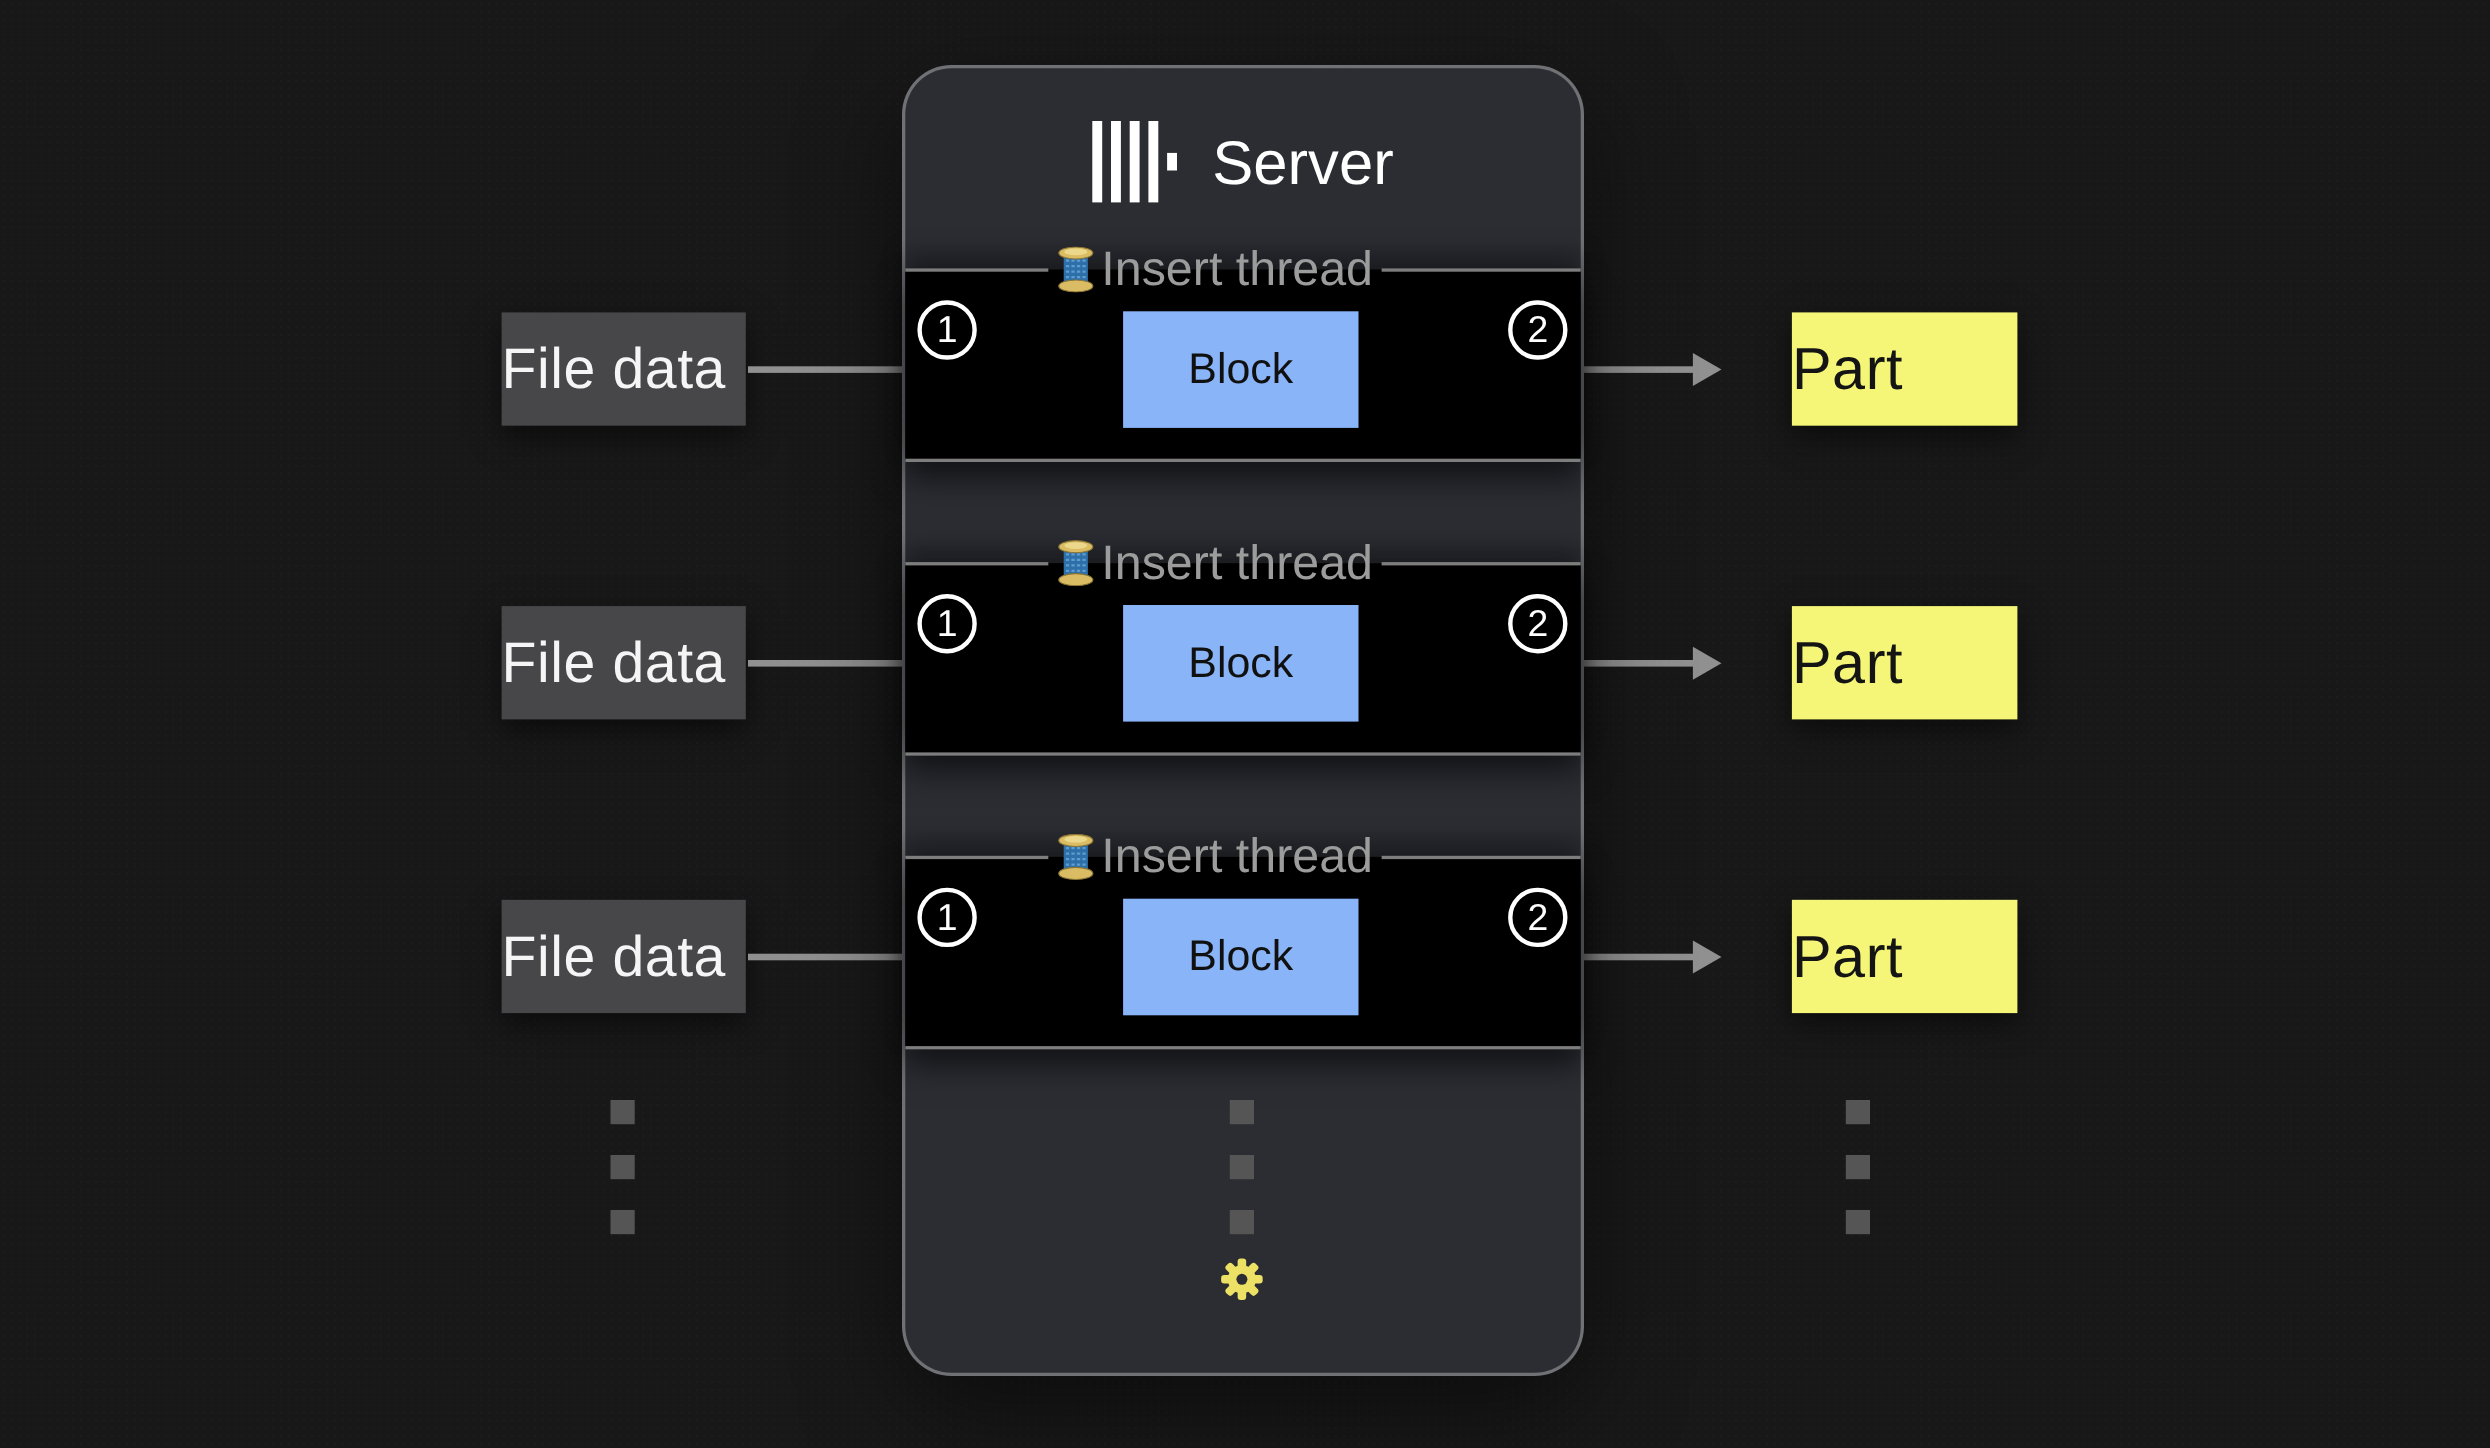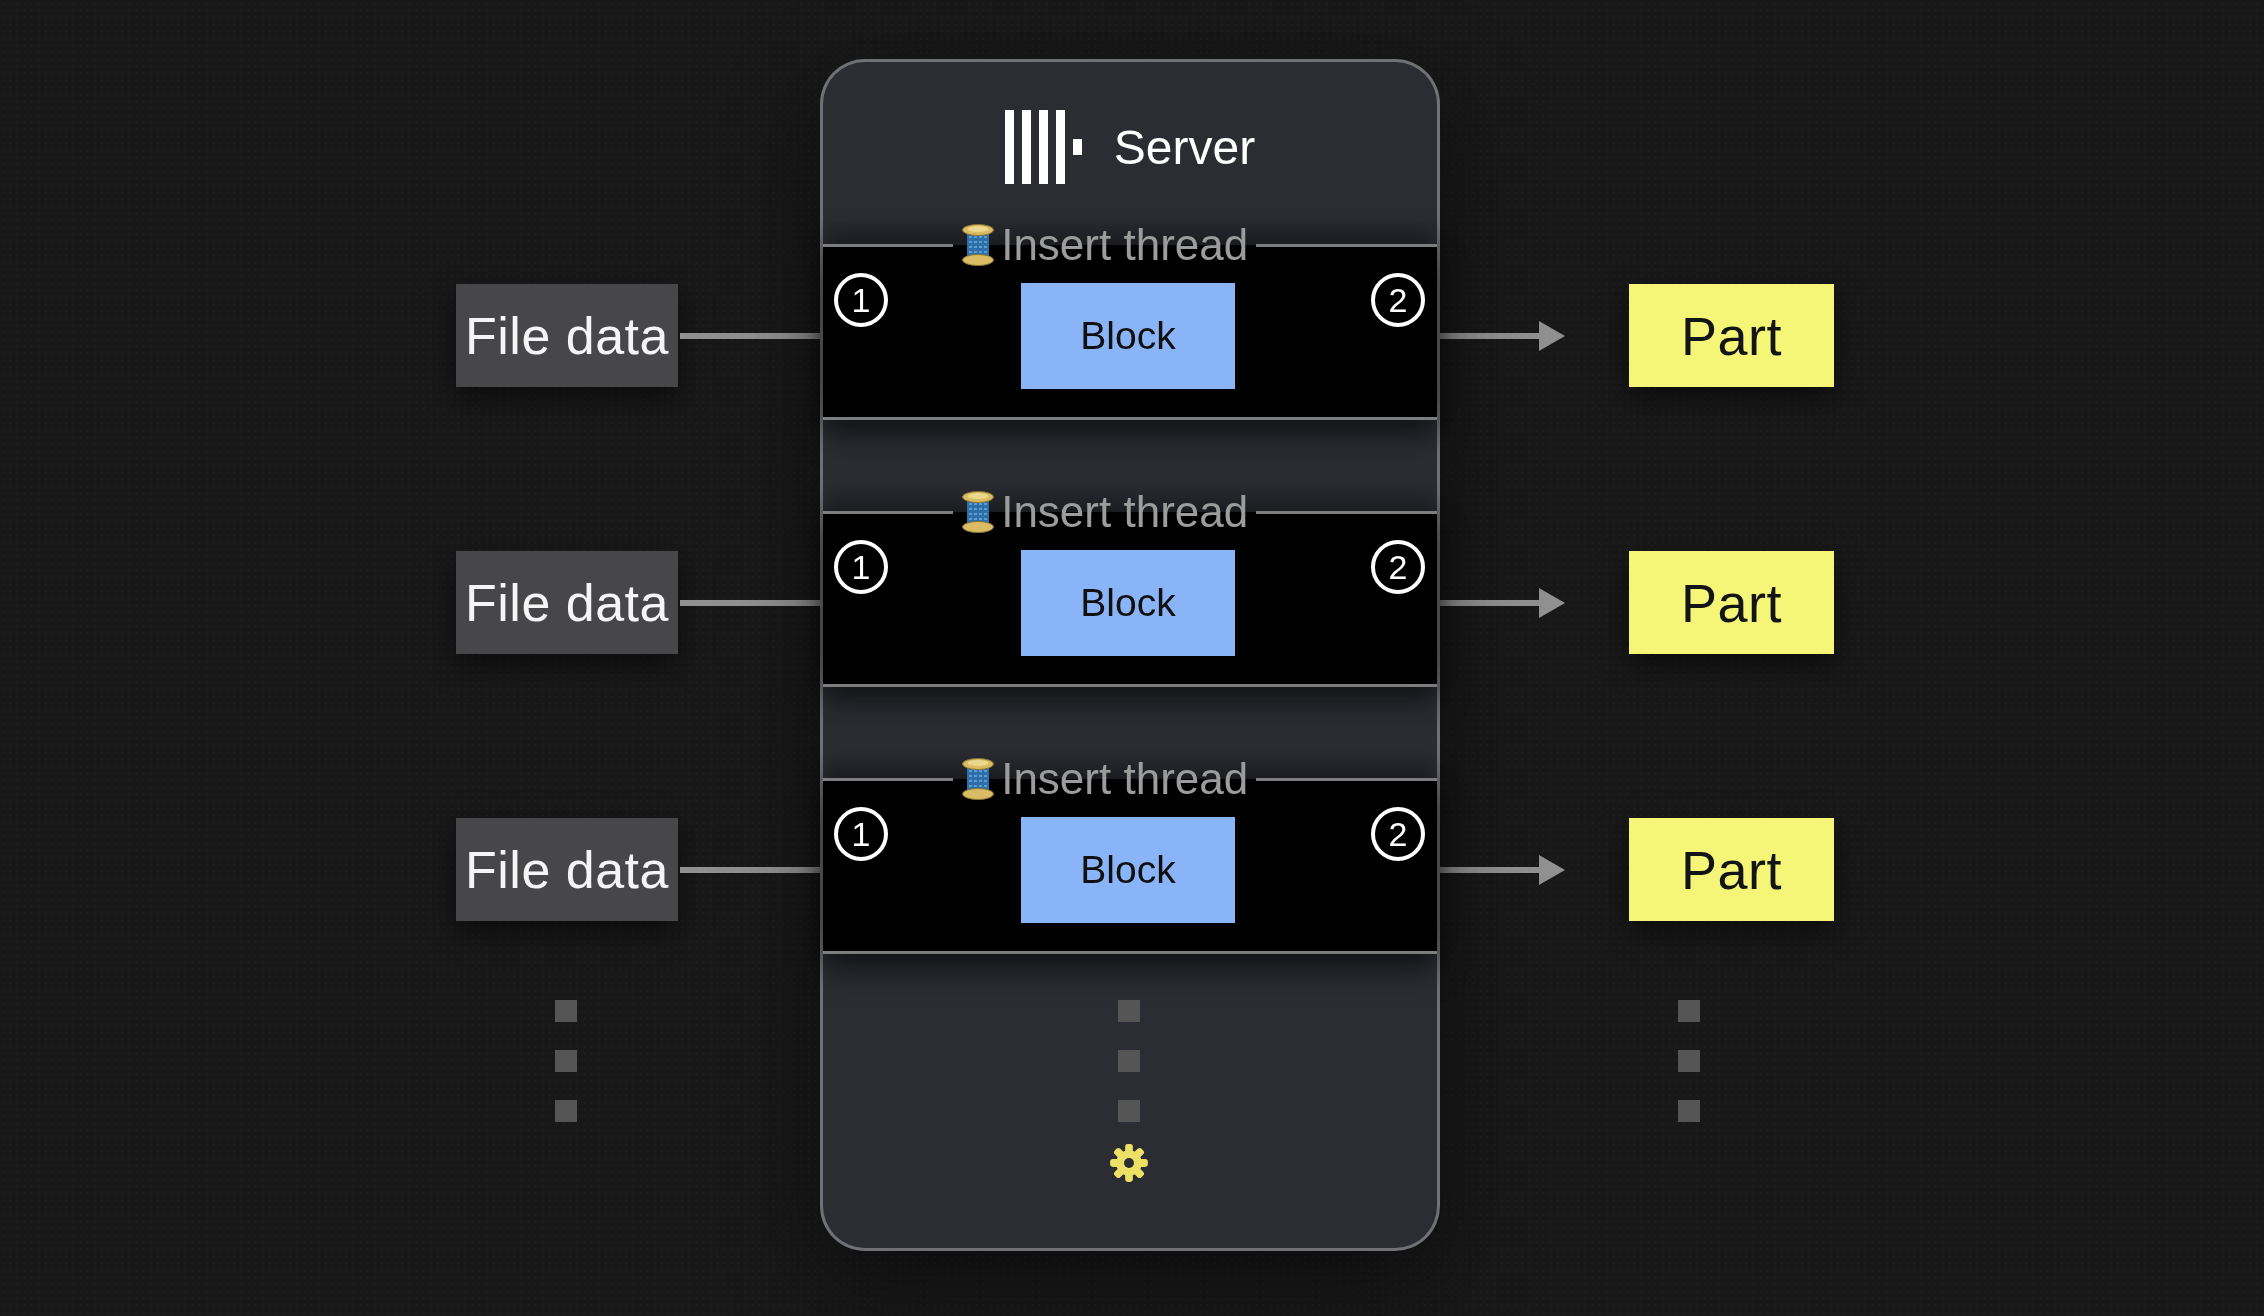--- a/index.html
+++ b/index.html
@@ -16,21 +16,21 @@
   .stage{position:absolute;inset:0;
     background-image:radial-gradient(circle, rgba(255,255,255,0.02) 1.2px, transparent 1.4px);
     background-size:7px 7px;}
 
   
   .lane1{--cy:336px;} .lane2{--cy:603px;} .lane3{--cy:870px;}
 
   
   .io-box{
     position:absolute;width:222px;height:103px;top:calc(var(--cy) - 52px);
-    display:flex;align-items:center;justify-content:center;
+    display:flex;align-items:center;justify-content:flex-start;
     font-size:52px;letter-spacing:0.5px;
     box-shadow:0 10px 26px rgba(0,0,0,0.55);
   }
   .file-box{left:456px;background:var(--file-box);color:var(--file-text);}
   .part-box{left:1583px;width:205px;background:var(--part-bg);color:var(--part-text);font-size:54px;margin-left:46px;}
 
   
   .arrow{position:absolute;height:0;}
   .arrow .shaft{position:absolute;height:6px;background:var(--arrow);top:-3px;left:0;}
   .arrow .head{
@@ -51,21 +51,21 @@
     background:var(--panel-bg);border-radius:42px;
     box-shadow:0 0 0 3px var(--panel-border), 0 30px 90px rgba(0,0,0,0.5);
   }
   .server-header{
     position:absolute;top:30px;left:0;right:0;height:110px;
     display:flex;align-items:center;justify-content:center;gap:32px;
   }
   .ch-logo{display:flex;align-items:center;gap:8px;height:74px;}
   .ch-logo .bar{width:9px;height:74px;background:#fff;}
   .ch-logo .dotbar{width:9px;height:16px;background:#fff;}
-  .server-title{color:var(--title-text);font-size:48px;}
+  .server-title{color:var(--title-text);font-size:56px;}
 
   
   .thread-row{
     position:absolute;left:0;right:0;height:172px;background:var(--row-bg);
     border-bottom:3px solid var(--row-border);
     box-shadow:0 16px 26px rgba(0,0,0,0.55), 0 -14px 20px rgba(0,0,0,0.35);
   }
   .thread-row.lane1{top:183px;} .thread-row.lane2{top:450px;} .thread-row.lane3{top:717px;}
   .legend-row{
     position:absolute;top:-24px;left:0;right:0;height:48px;

